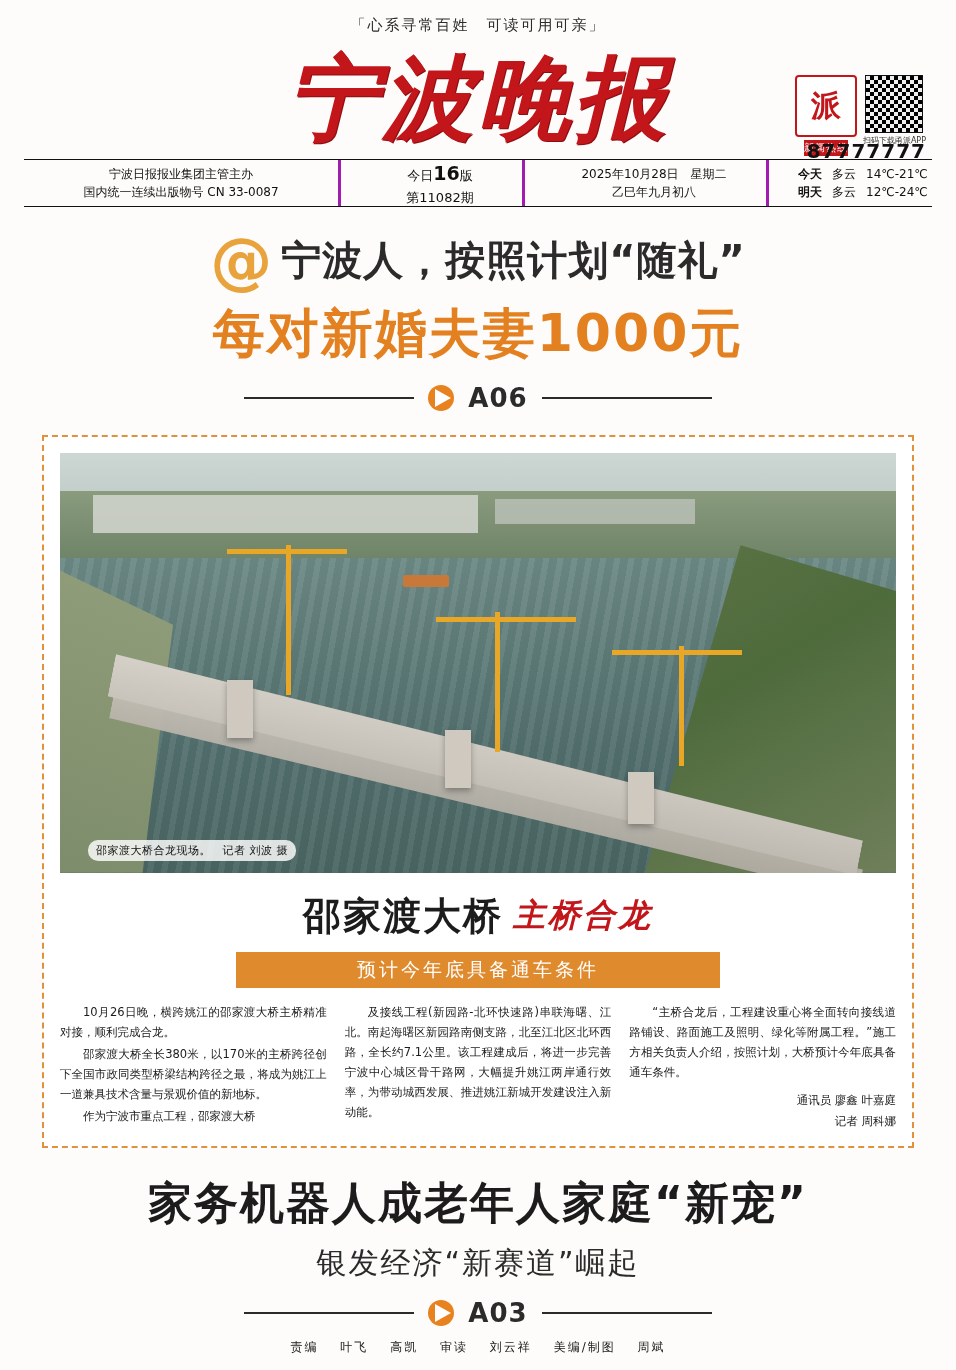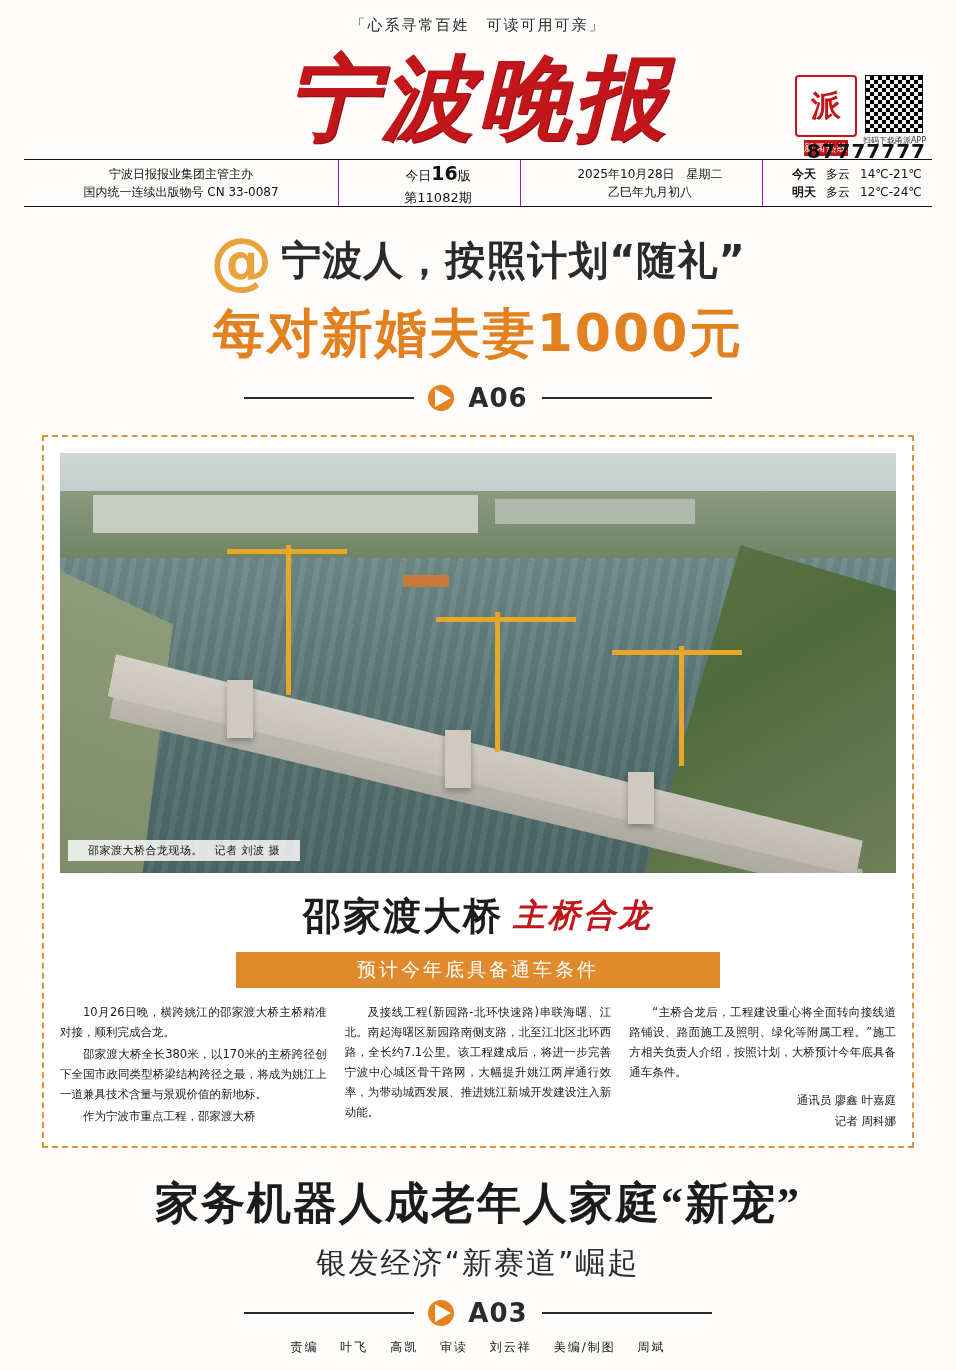--- a/index.html
+++ b/index.html
@@ -70,21 +70,21 @@
   
   .infobar{
     border-top:1.5px solid #111;border-bottom:1.5px solid #111;
     height:46px;display:flex;align-items:stretch;margin-top:6px;
   }
   .infocell{
     display:flex;flex-direction:column;justify-content:center;align-items:center;
     font-size:12px;color:#111;padding:0 12px;line-height:1.5;
     white-space:nowrap;
   }
-  .infocell + .infocell{border-left:1px solid #a21caf;padding-left:29px;}
+  .infocell + .infocell{border-left:3px solid #a21caf;padding-left:29px;}
   .c1{flex:0 0 290px;}
   .c2{flex:0 0 140px;font-size:13px;}
   .c2 .big{font-size:19px;font-weight:bold;}
   .c3{flex:0 0 200px;}
   .c4{flex:1;align-items:flex-end;padding-right:14px;}
   .wx-row{display:flex;gap:10px;align-items:center;}
   .wx-row b{font-weight:bold;}
   
   .lead{
     margin-top:26px;text-align:center;position:relative;
@@ -154,22 +154,22 @@
     background:linear-gradient(#cfcac2,#a7a299);
     transform:rotate(11deg);transform-origin:left center;
     clip-path:polygon(0 26%,100% 58%,100% 80%,0 54%);
     opacity:.95;
   }
   .pier{position:absolute;background:#cfc9bf;box-shadow:0 3px 6px rgba(0,0,0,.3);}
   .crane{position:absolute;background:#e8a726;}
   .crane-mast{width:5px;background:#e8a726;}
   .barge{position:absolute;background:#c8793a;border-radius:2px;}
   .photo-caption{
-    position:absolute;left:8px;bottom:12px;background:rgba(255,255,255,.82);
-    font-size:11px;color:#111;padding:3px 20px;letter-spacing:.5px;
+    position:absolute;left:28px;bottom:12px;background:rgba(255,255,255,.82);
+    font-size:11px;color:#111;padding:3px 8px;letter-spacing:.5px;border-radius:10px;
   }
   .feature-title{
     margin-top:18px;text-align:center;display:flex;align-items:center;justify-content:center;gap:10px;
   }
   .ft-black{font-size:38px;font-weight:bold;color:#1c1c1c;letter-spacing:2px;}
   .ft-red{
     font-size:32px;font-weight:bold;color:#c2161a;font-style:italic;letter-spacing:3px;
     font-family:"DejaVu Serif","Liberation Serif",serif;
   }
   .subbar{
@@ -180,21 +180,21 @@
     margin-top:14px;display:flex;gap:18px;font-size:11.5px;line-height:1.75;color:#1b1b1b;
     text-align:justify;
   }
   .cols > div{flex:1;}
   .cols p{margin:0 0 2px 0;text-indent:2em;}
   .byline{text-align:right;margin-top:8px;font-size:11.5px;line-height:1.8;}
   
   .bottom{
     margin-top:26px;text-align:center;
   }
-  .bt1{font-size:44px;font-weight:bold;color:#1c1c1c;letter-spacing:2px;font-family:Liberation Serif, serif;}
+  .bt1{font-size:44px;font-weight:bold;color:#1c1c1c;letter-spacing:2px;}
   .bt2{margin-top:10px;font-size:30px;color:#2b2b2b;letter-spacing:2px;}
   
   .footer{
     position:absolute;left:0;bottom:14px;width:956px;text-align:center;
     font-size:12px;color:#222;letter-spacing:2px;
   }
   .footer span{margin:0 8px;}
 </style>
 </head>
 <body>

